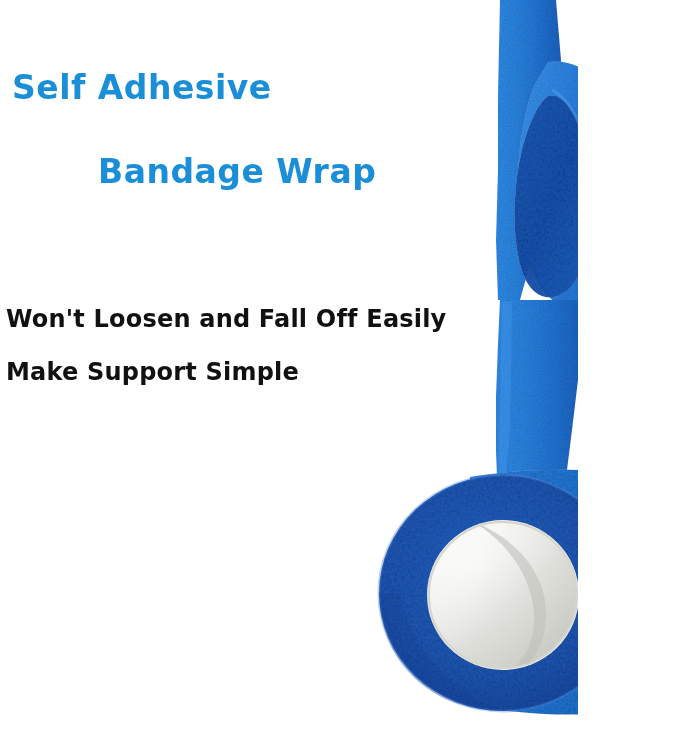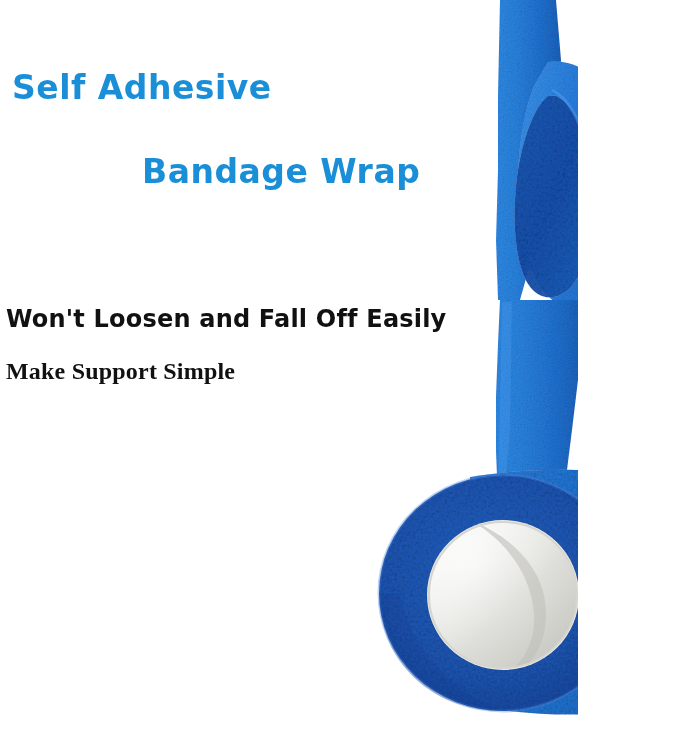--- a/index.html
+++ b/index.html
@@ -22,33 +22,33 @@
   .headline {
     position: absolute;
     font-family: "DejaVu Sans", sans-serif;
     font-weight: bold;
     font-size: 33px;
     letter-spacing: 0.5px;
     color: #1a8fd8;
     white-space: nowrap;
   }
   #headline-1 { left: 12px;  top: 68px; }
-  #headline-2 { left: 98px;  top: 152px; margin-left: 44px; }
+  #headline-2 { left: 98px;  top: 152px; }
 
   .subline {
     position: absolute;
     font-family: "DejaVu Sans", sans-serif;
     font-weight: bold;
     font-size: 24px;
     letter-spacing: 0.2px;
     color: #111111;
     white-space: nowrap;
   }
   #subline-1 { left: 6px; top: 305px; }
-  #subline-2 { left: 6px; top: 358px; font-family: Liberation Serif, serif; }
+  #subline-2 { left: 6px; top: 358px; }
 
   
   #product-photo {
     position: absolute;
     left: 0;
     top: 0;
     width: 679px;
     height: 730px;
   }
   .photo-svg { display: block; width: 679px; height: 730px; }

